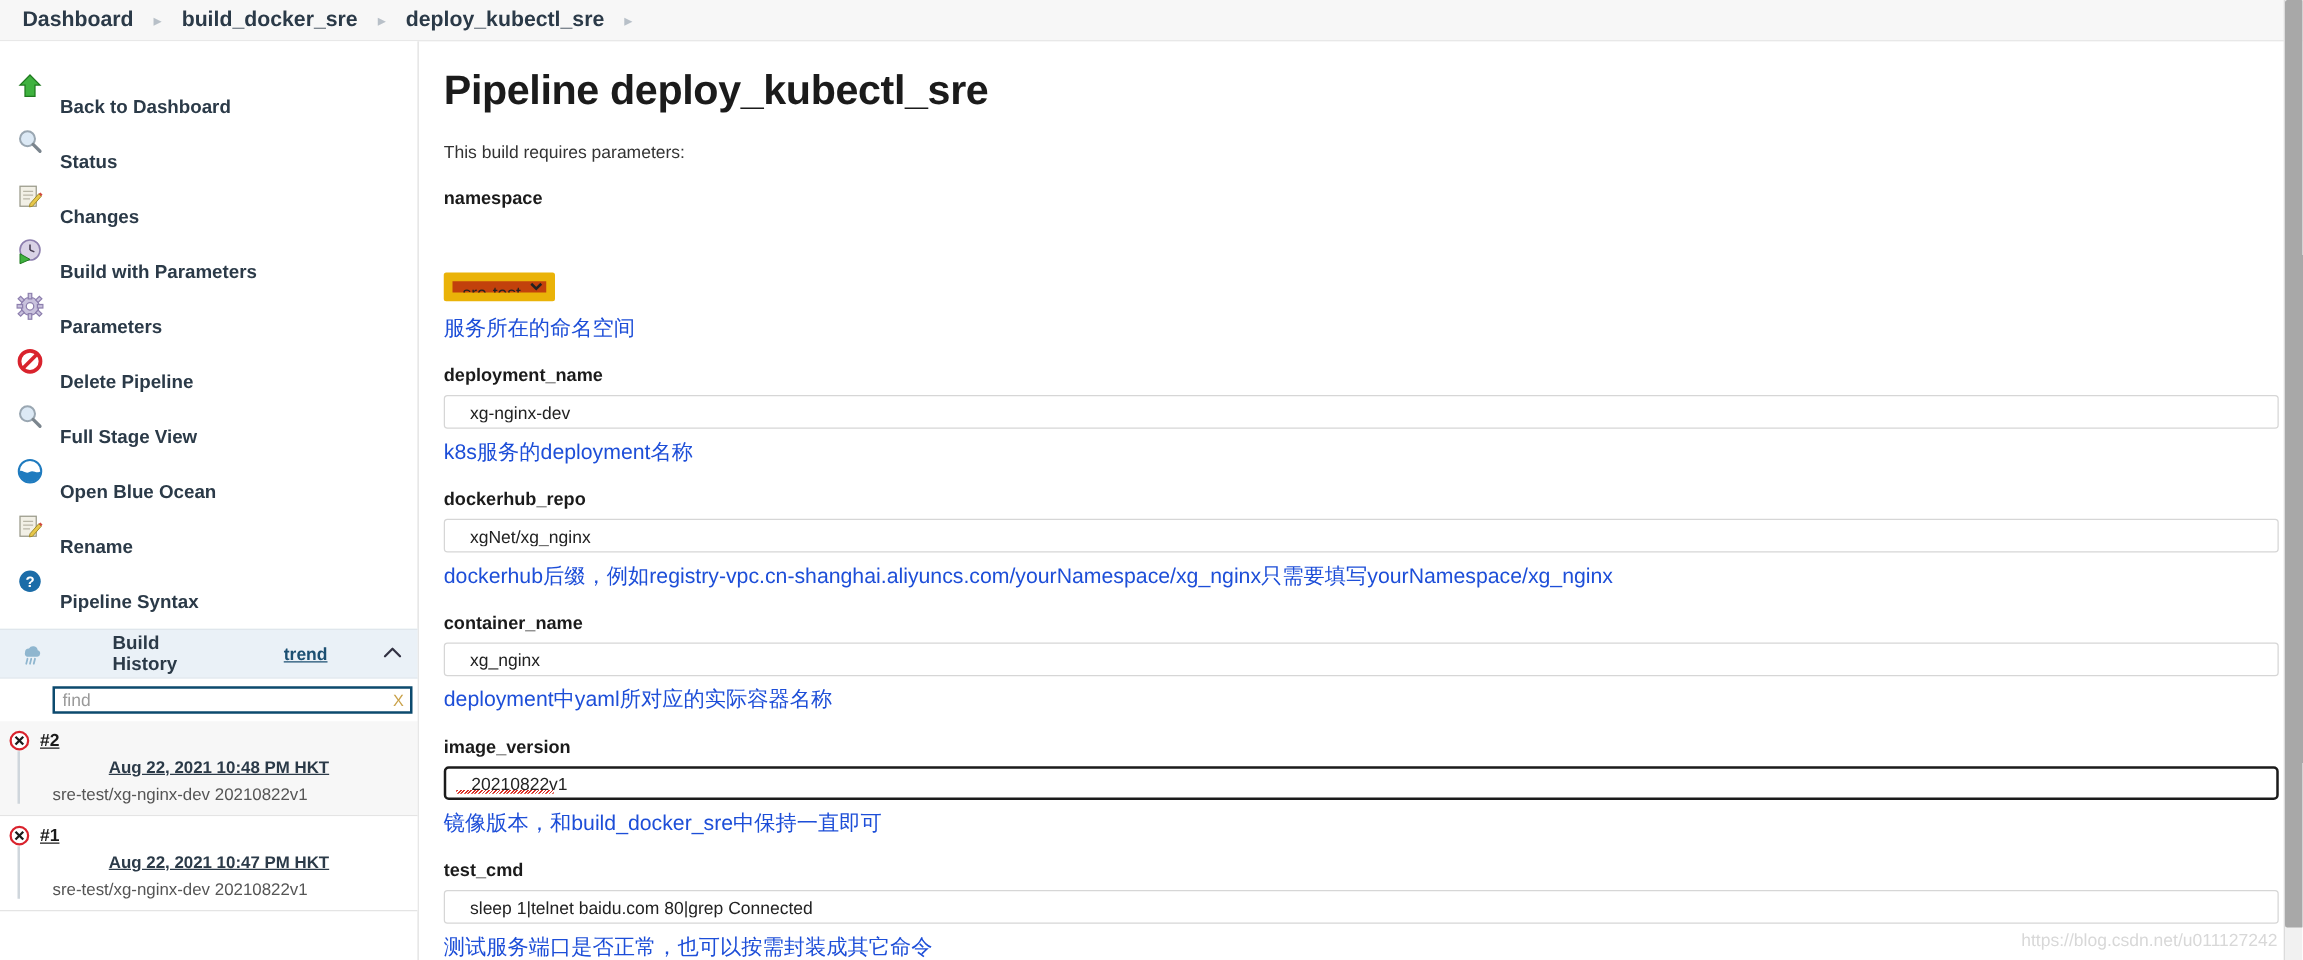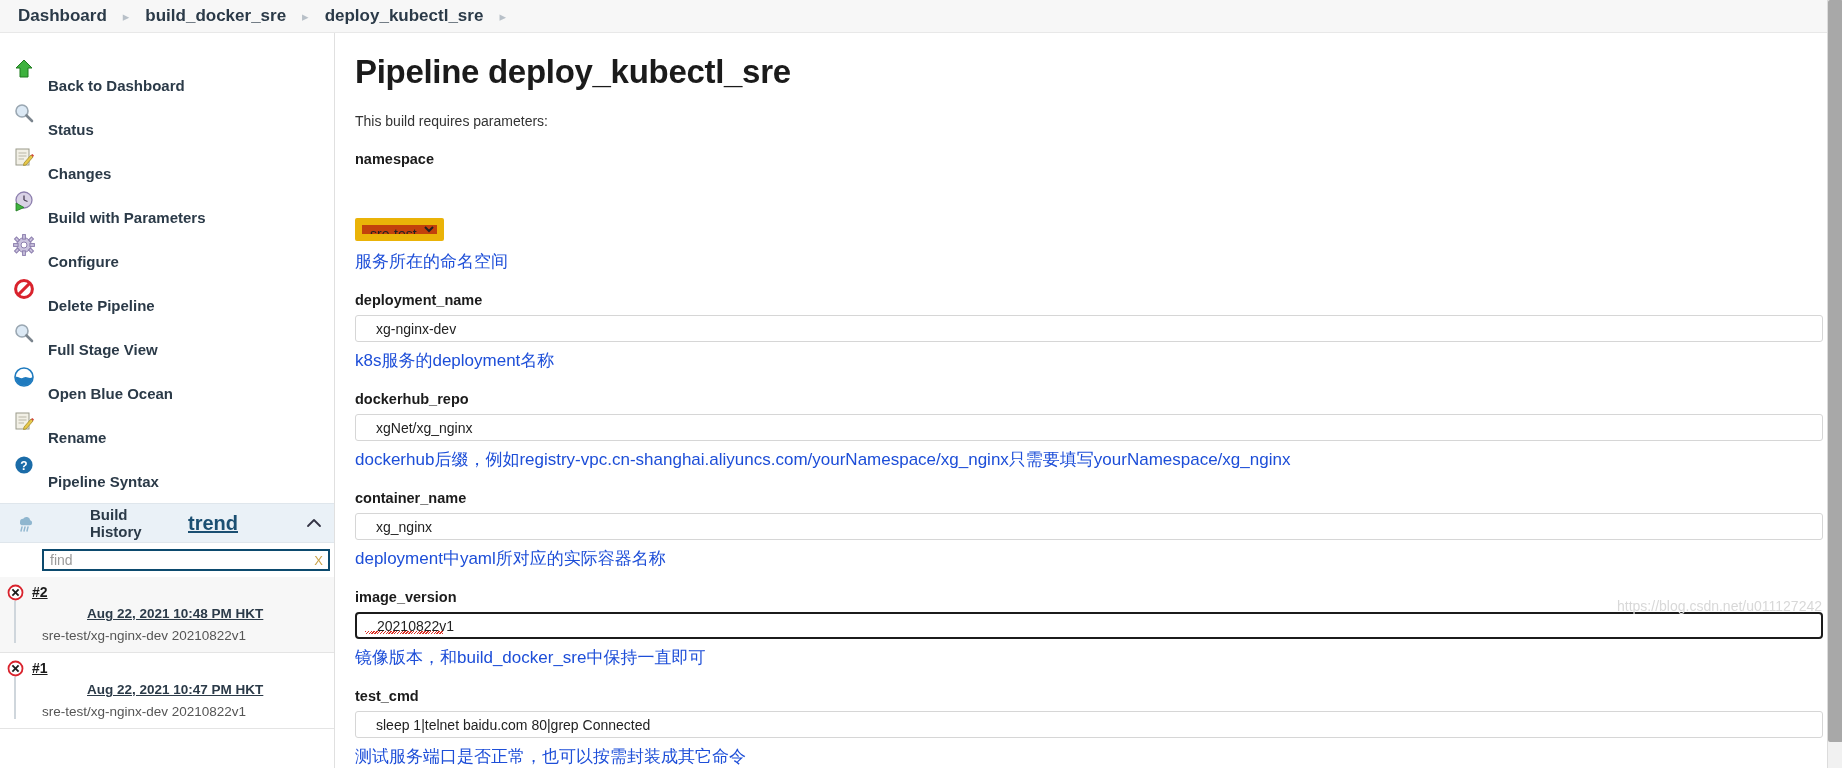--- a/index.html
+++ b/index.html
@@ -4,21 +4,21 @@
 <style>
   * { box-sizing: border-box; }
   html, body {
     margin: 0; padding: 0;
     width: 1842px; height: 768px;
     overflow: hidden;
     background: #fff;
     font-family: "Liberation Sans", "DejaVu Sans", sans-serif;
     color: #333;
   }
-  .page { position: relative; width: 1842px; height: 638px; }
+  .page { position: relative; width: 1842px; height: 768px; }
 
   
   .breadcrumb-bar {
     height: 33px;
     background: #f7f7f7;
     border-bottom: 1px solid #e8e8e8;
     display: flex;
     align-items: center;
     padding-left: 18px;
     font-size: 17px;
@@ -78,22 +78,22 @@
     border-top: 1px solid #dfe6ec;
     border-bottom: 1px solid #dfe6ec;
     display: flex;
     align-items: center;
     padding: 0 12px 0 14px;
     gap: 44px;
   }
   .bh-ico { width: 22px; height: 22px; margin-right: 10px; flex:0 0 22px; display:flex; align-items:center; justify-content:center;}
   .bh-title { font-size: 15px; font-weight: bold; color: #2b3a48; flex: 1; }
   .bh-trend {
-    font-size: 20px; color: #1b4f72; font-weight: bold;
-    text-decoration: underline; margin-right: 24px; cursor: pointer;
+    font-size: 14px; color: #1b4f72; font-weight: bold;
+    text-decoration: underline; margin-right: 0; cursor: pointer;
   }
   .bh-collapse { color: #334; font-size: 15px; cursor: pointer; line-height: 1; }
 
   .find-row { padding: 6px 4px 6px 4px; background:#fff; }
   .find-box {
     position: relative;
     height: 22px;
     border: 2px solid #0c4a6e;
     background: #fff;
     display: flex;
@@ -217,21 +217,21 @@
     font-weight: bold;
     font-family: Liberation Sans, sans-serif;
     padding: 8px 28px;
     cursor: pointer;
   }
 
   
   .watermark {
     position: absolute;
     right: 20px;
-    bottom: 24px;
+    bottom: 8px;
     font-size: 14px;
     color: #d8d8d8;
     white-space: nowrap;
     pointer-events: none;
   }
   
   .scrollbar {
     position: absolute;
     top: 0; right: 0;
     width: 15px; height: 768px;
@@ -322,21 +322,21 @@
                 <rect x="0.6" y="9.6" width="4.5" height="2.8"></rect>
                 <rect x="16.9" y="9.6" width="4.5" height="2.8"></rect>
                 <rect x="2.6" y="3.4" width="2.8" height="4.2" transform="rotate(-45 4 5.5)"></rect>
                 <rect x="16.6" y="14.4" width="2.8" height="4.2" transform="rotate(-45 18 16.5)"></rect>
                 <rect x="16.6" y="3.4" width="2.8" height="4.2" transform="rotate(45 18 5.5)"></rect>
                 <rect x="2.6" y="14.4" width="2.8" height="4.2" transform="rotate(45 4 16.5)"></rect>
               </g>
               <circle cx="11" cy="11" r="3" fill="#fff" stroke="#8d7fae" stroke-width="1"></circle>
             </svg>
           </span>
-          <span class="task-label">Configure</span>
+          <span class="task-label">Parameters</span>
         </a>
 
         <a class="task" href="#">
           <span class="task-ico">
             <svg width="22" height="22" viewBox="0 0 22 22">
               <circle cx="11" cy="11" r="8.4" fill="#fff" stroke="#d9232d" stroke-width="3"></circle>
               <line x1="5.4" y1="16.6" x2="16.6" y2="5.4" stroke="#d9232d" stroke-width="3"></line>
             </svg>
           </span>
           <span class="task-label">Delete Pipeline</span>

